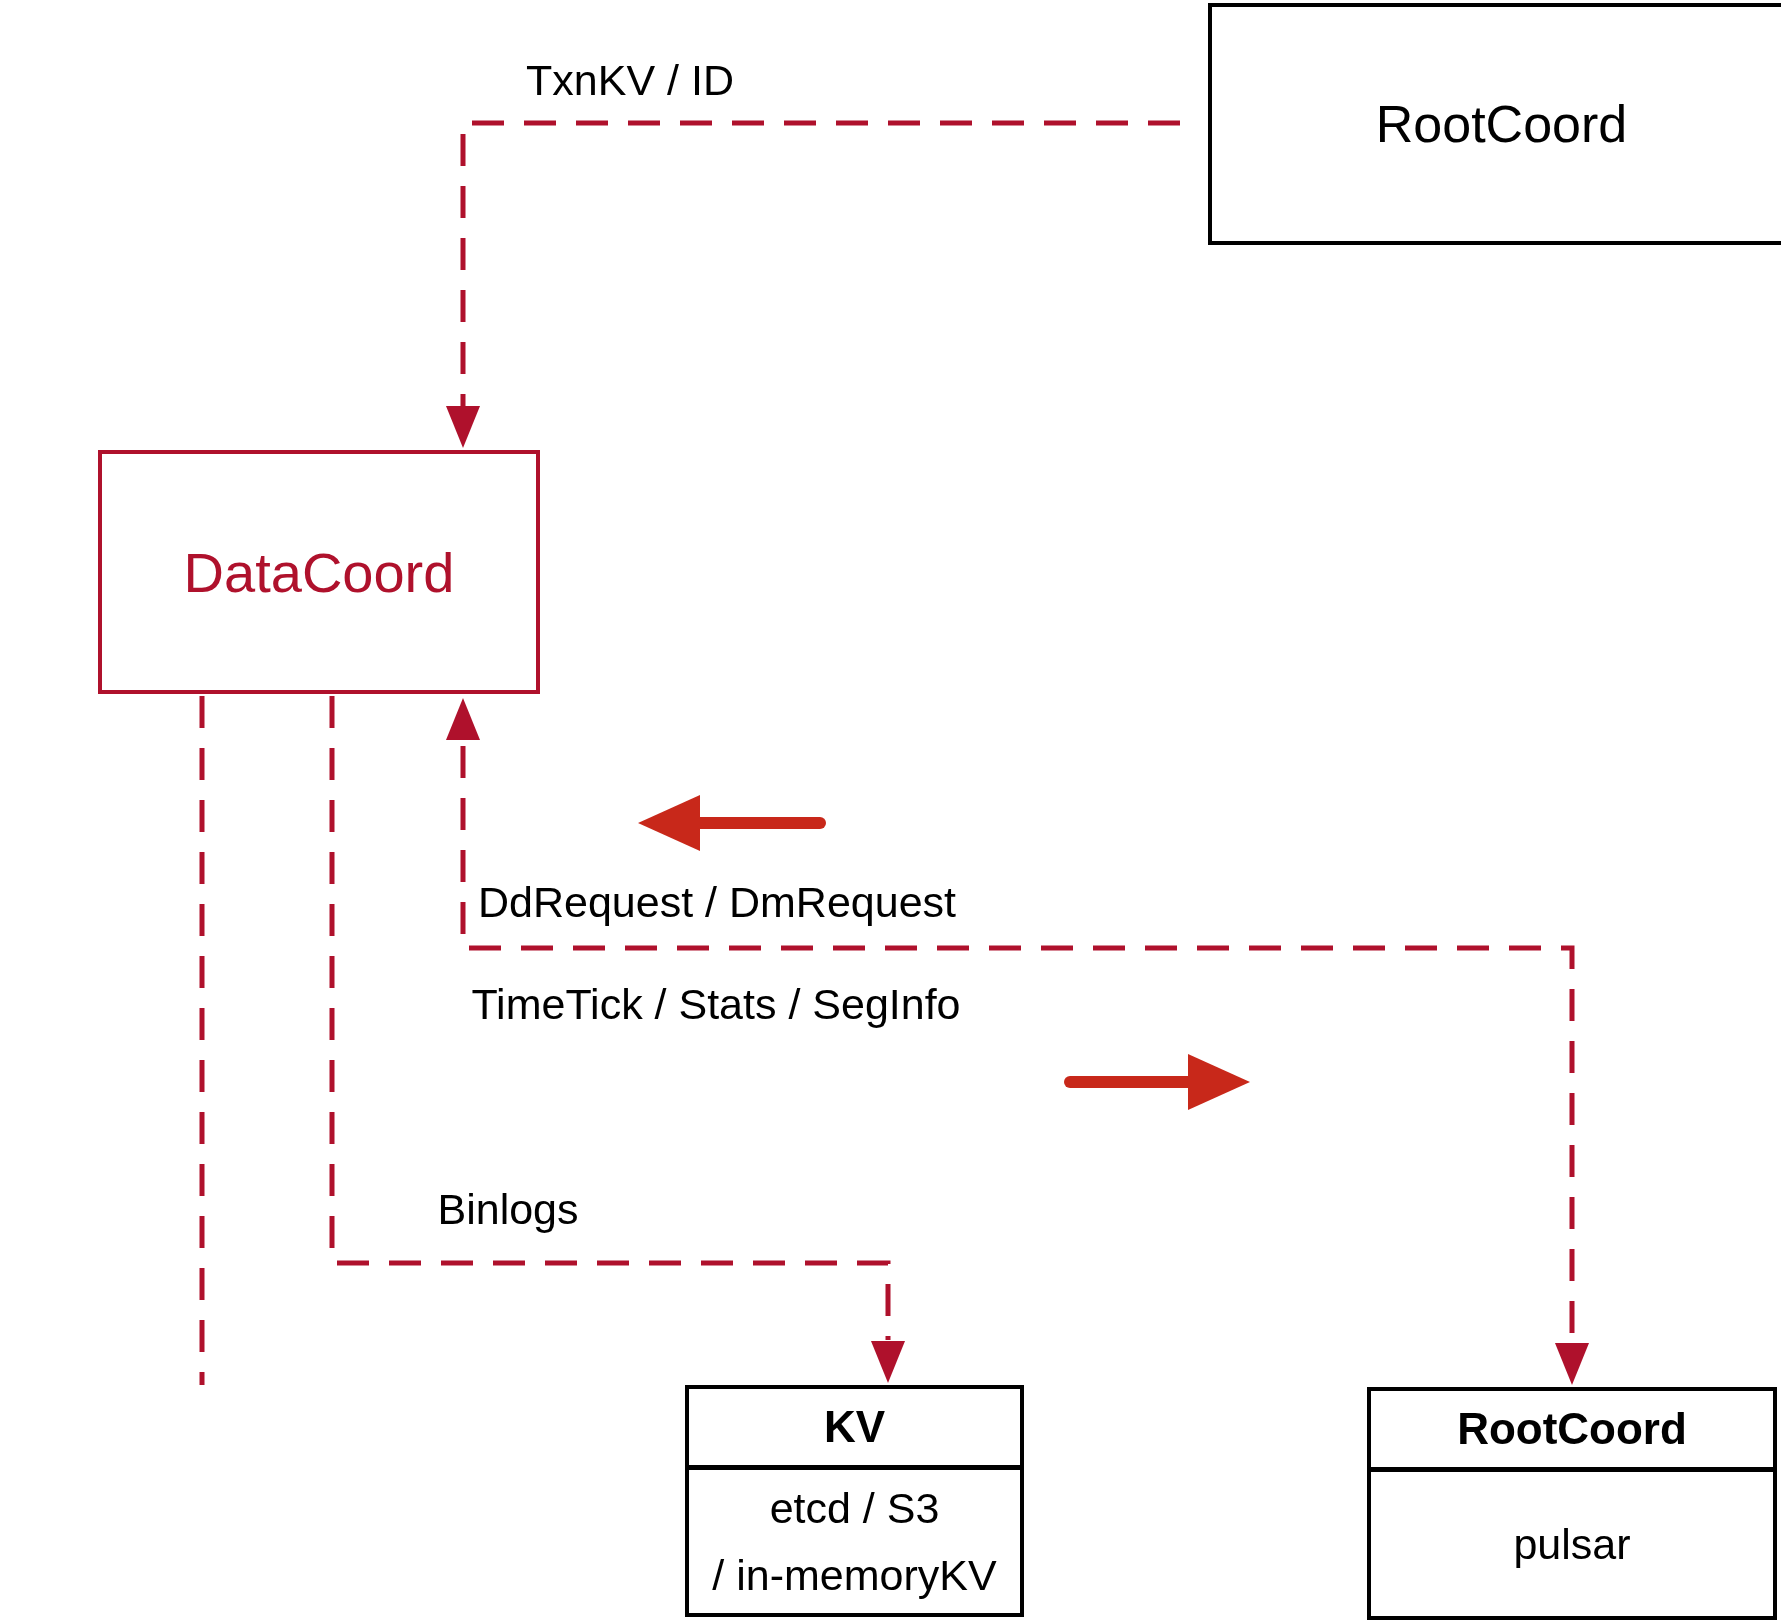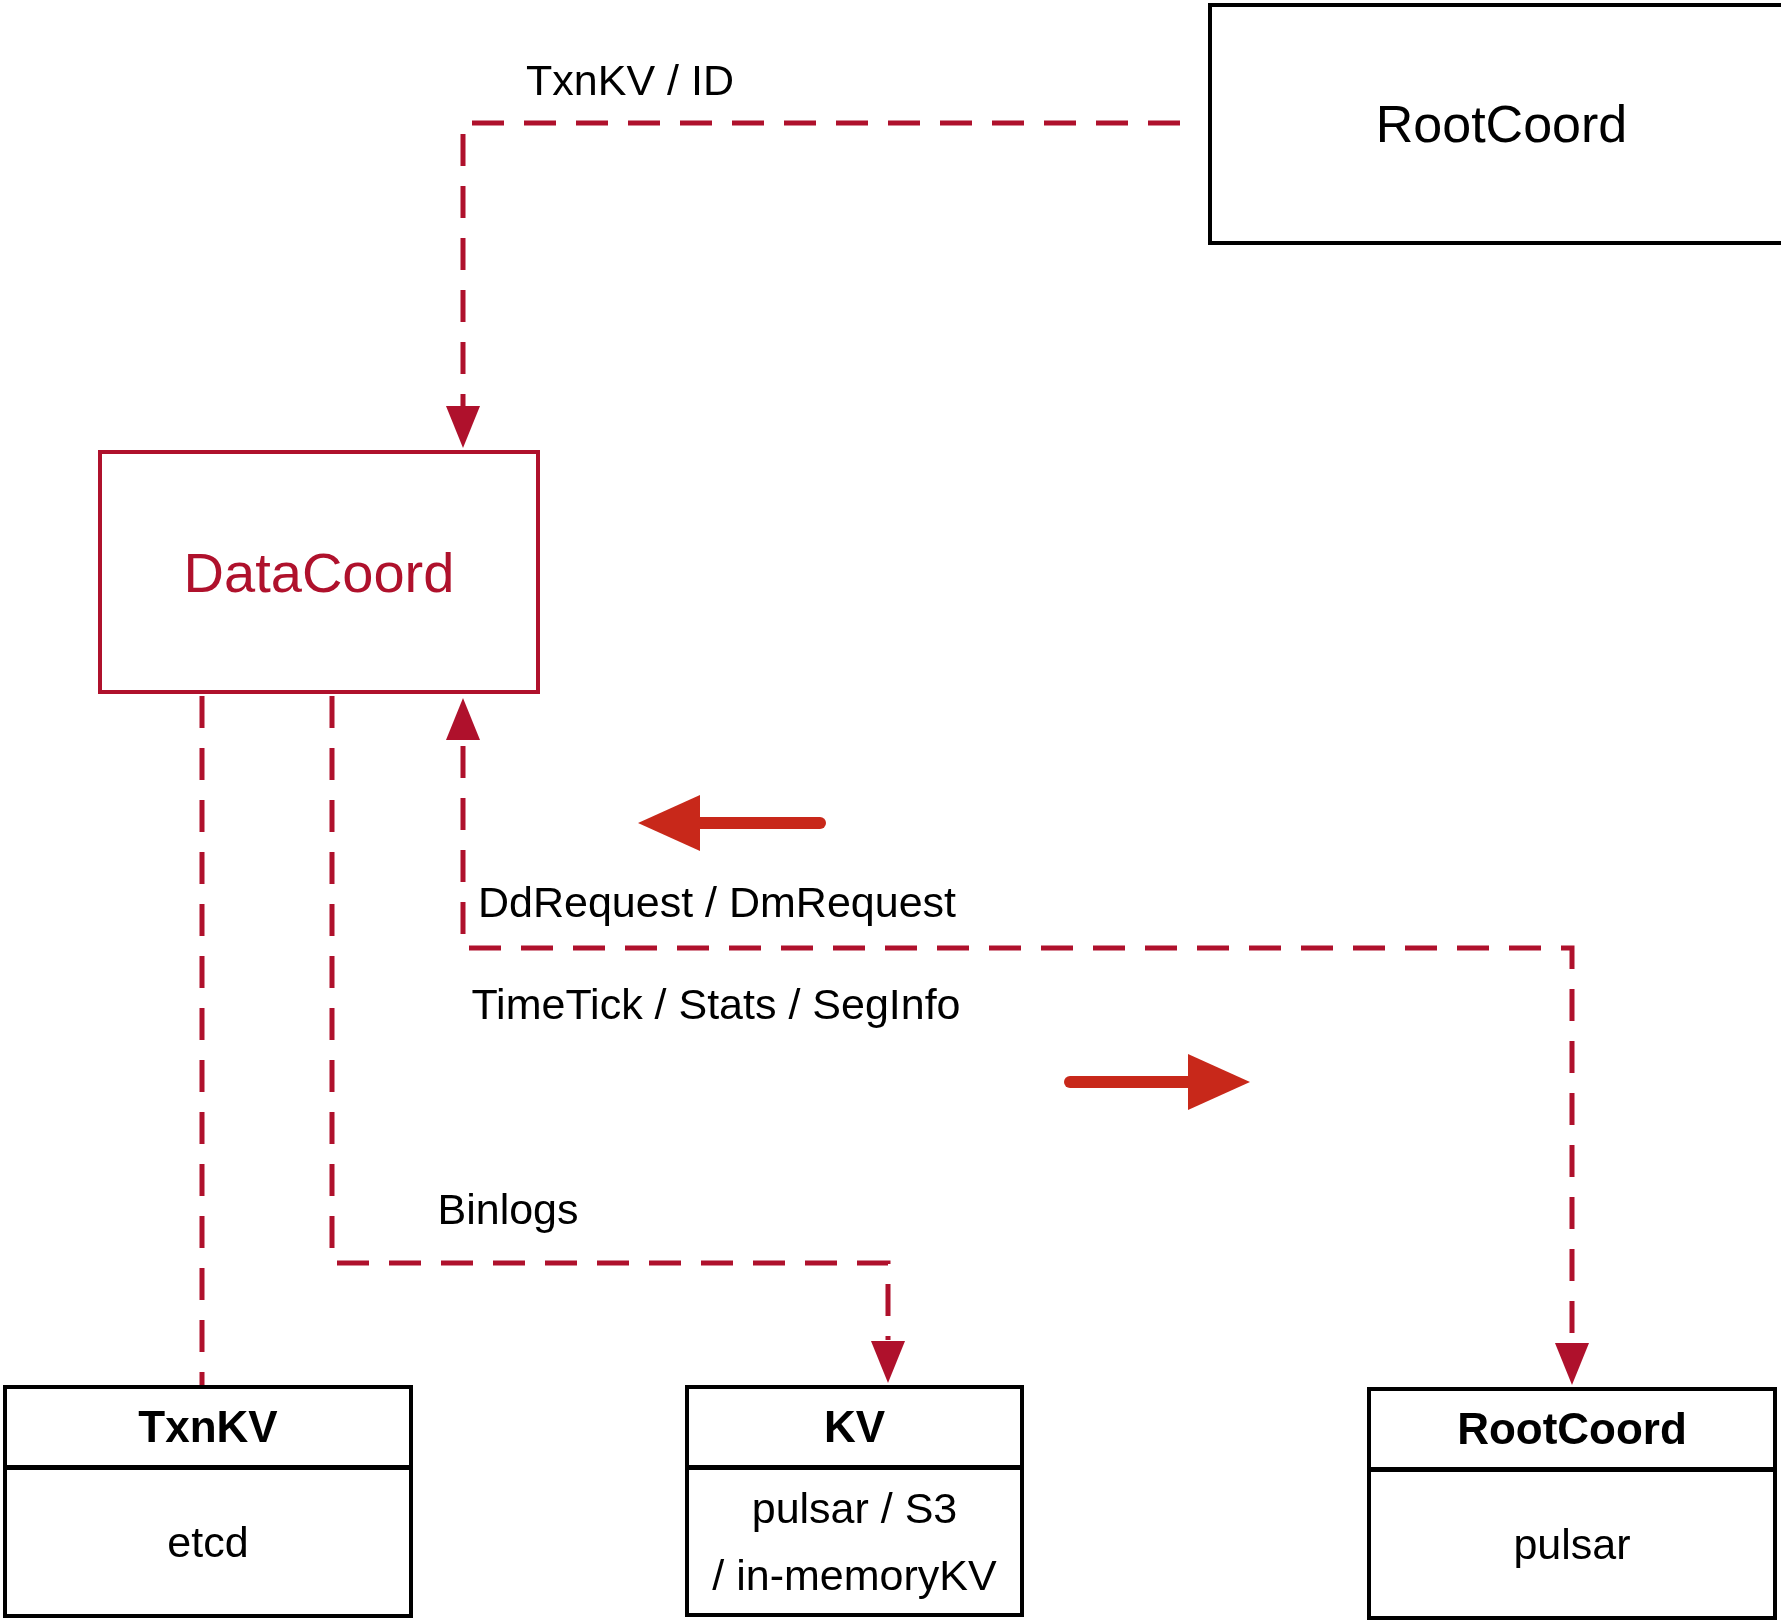--- a/index.html
+++ b/index.html
@@ -131,31 +131,25 @@
   <div class="edge-label" style="left:508px; top:1209px;">Binlogs</div>
 
   <div class="node" id="node-rootcoord" style="left:1180px; top:3px; width:587px; height:242px;">
     <span class="node-label">RootCoord</span>
   </div>
 
   <div class="node" id="node-datacoord" style="left:70px; top:450px; width:442px; height:244px;">
     <span class="node-label">DataCoord</span>
   </div>
 
-  <div class="table-node" id="node-txnkv" style="left:3px; top:1385px; width:410px; height:233px;">
-    <div class="table-header">TxnKV</div>
-    <div class="table-body">
-      <span>etcd</span>
-    </div>
-  </div>
 
   <div class="table-node" id="node-kv" style="left:685px; top:1385px; width:339px; height:232px;">
     <div class="table-header">KV</div>
     <div class="table-body">
-      <span>pulsar / S3</span>
+      <span>etcd / S3</span>
       <span>/ in-memoryKV</span>
     </div>
   </div>
 
   <div class="table-node" id="node-msgstream" style="left:1367px; top:1387px; width:410px; height:233px;">
     <div class="table-header">RootCoord</div>
     <div class="table-body">
       <span>pulsar</span>
     </div>
   </div>

